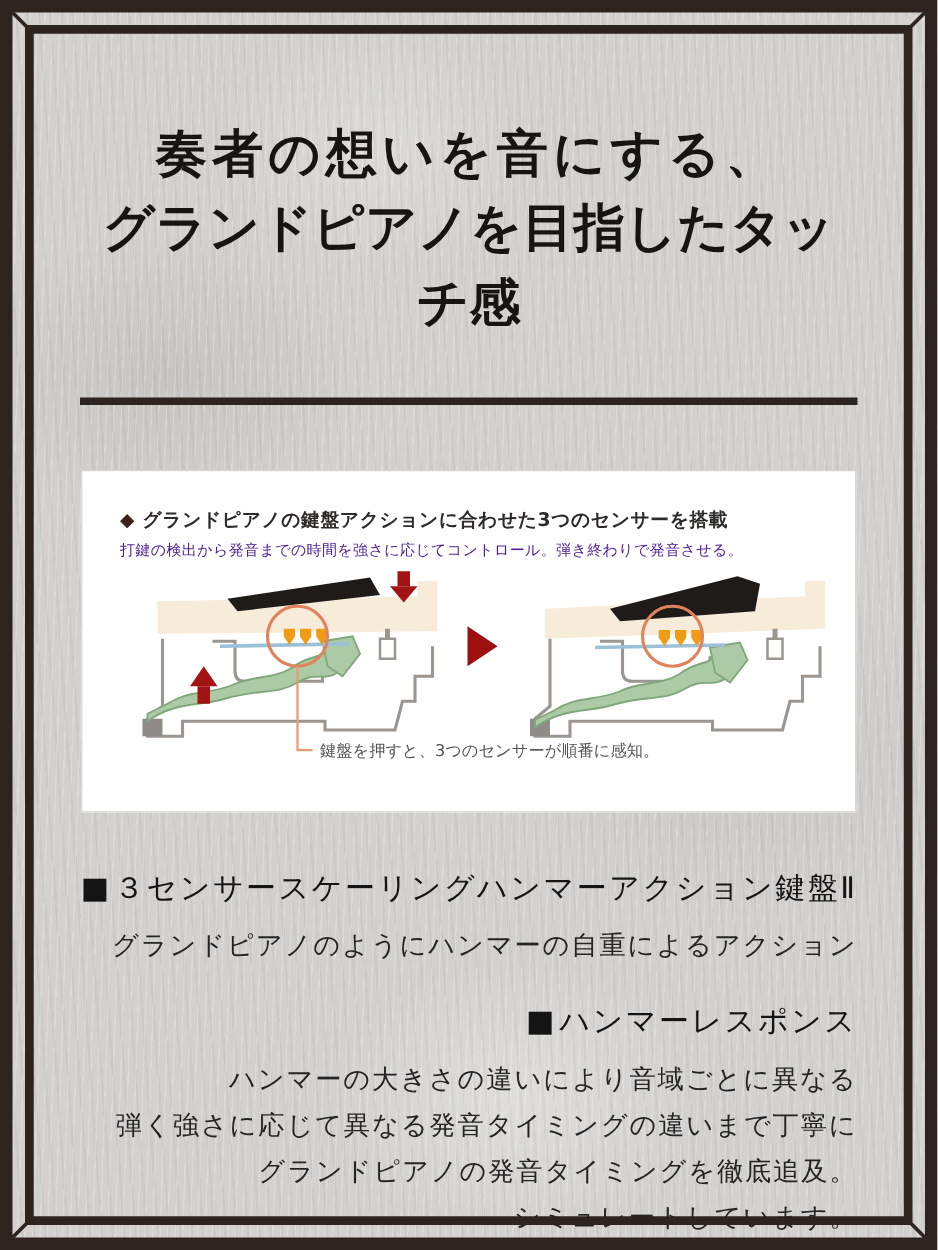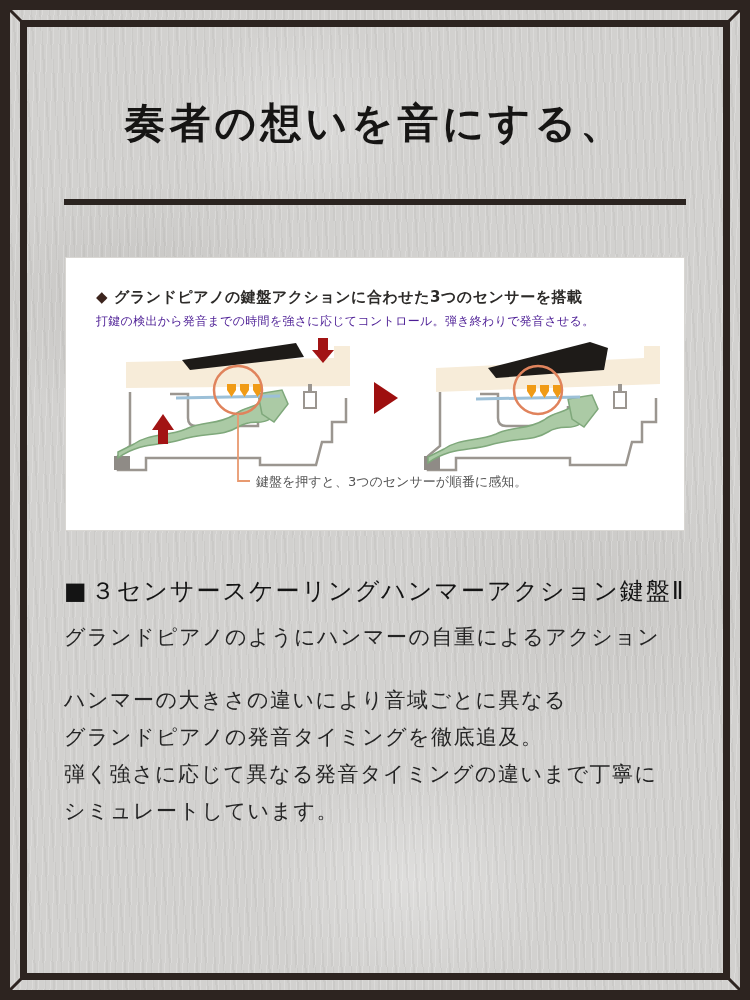--- a/index.html
+++ b/index.html
@@ -27,21 +27,21 @@
   .divider{width:622px;height:6px;background:#2b2420;margin:46px auto 0;}
   .panel{
     width:620px;height:274px;background:#ffffff;border:1px solid #d9d7d3;
     margin:52px auto 0;box-sizing:border-box;position:relative;
   }
   .panel-head{padding:30px 46px 0 30px;}
   .panel-heading{font-size:15px;font-weight:bold;color:#2d2b29;letter-spacing:.5px;}
   .panel-heading .diamond{color:#3c241d;margin-right:6px;}
   .panel-sub{font-size:12px;color:#4c1d95;margin-top:6px;letter-spacing:.3px;}
   .diagram{display:block;margin-top:4px;}
-  .section{margin-top:0;}
+  .section{margin-top:0;text-align:right;}
   .section1{margin-top:44px;}
   .section2{margin-top:26px;}
   .sec-heading{
     font-size:24px;font-weight:normal;color:#141414;letter-spacing:2px;margin:0;
   }
   .sec-heading .square{margin-right:2px;}
   .sec-body{margin-top:12px;font-size:21px;color:#242424;letter-spacing:1.5px;font-family:Liberation Serif, serif;}
   .sec-body .line{line-height:37px;white-space:nowrap;}
 </style>
 </head>
@@ -53,20 +53,21 @@
   <line x1="10" y1="10" x2="21" y2="21" stroke="#2d2420" stroke-width="3"></line>
   <line x1="740" y1="10" x2="729" y2="21" stroke="#2d2420" stroke-width="3"></line>
   <line x1="10" y1="990" x2="21" y2="979" stroke="#2d2420" stroke-width="3"></line>
   <line x1="740" y1="990" x2="729" y2="979" stroke="#2d2420" stroke-width="3"></line>
 </svg>
 
 <div class="content">
 
   <div class="title">
     <div class="line1">奏者の想いを音にする、</div>
+    <div class="line2">グランドピアノを目指したタッチ感</div>
   </div>
 
   <div class="divider"></div>
 
   <div class="panel">
     <div class="panel-head">
       <div class="panel-heading">
         <span class="diamond">◆</span><span>グランドピアノの鍵盤アクションに合わせた3つのセンサーを搭載</span>
       </div>
       <div class="panel-sub">打鍵の検出から発音までの時間を強さに応じてコントロール。弾き終わりで発音させる。</div>
@@ -128,21 +129,24 @@
   <div class="section section1">
     <h2 class="sec-heading">
       <span class="square">■</span><span>３センサースケーリングハンマーアクション鍵盤Ⅱ</span>
     </h2>
     <div class="sec-body">
       <div class="line">グランドピアノのようにハンマーの自重によるアクション</div>
     </div>
   </div>
 
   <div class="section section2">
+    <h2 class="sec-heading">
+      <span class="square">■</span><span>ハンマーレスポンス</span>
+    </h2>
     <div class="sec-body">
       <div class="line">ハンマーの大きさの違いにより音域ごとに異なる</div>
+      <div class="line">弾く強さに応じて異なる発音タイミングの違いまで丁寧に</div>
       <div class="line">グランドピアノの発音タイミングを徹底追及。</div>
-      <div class="line">弾く強さに応じて異なる発音タイミングの違いまで丁寧に</div>
       <div class="line">シミュレートしています。</div>
     </div>
   </div>
 
 </div>
 
 </body></html>

